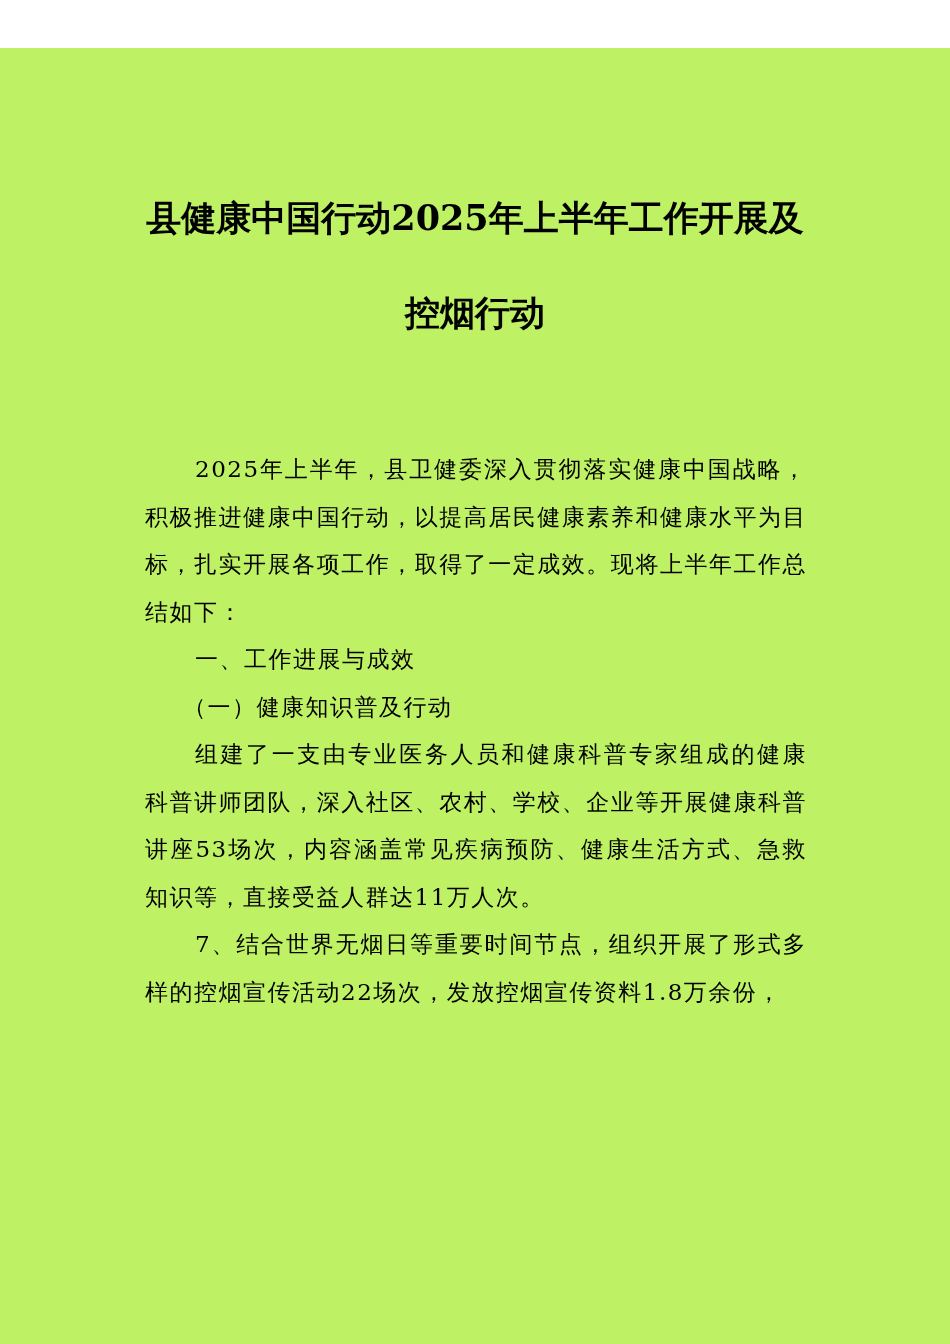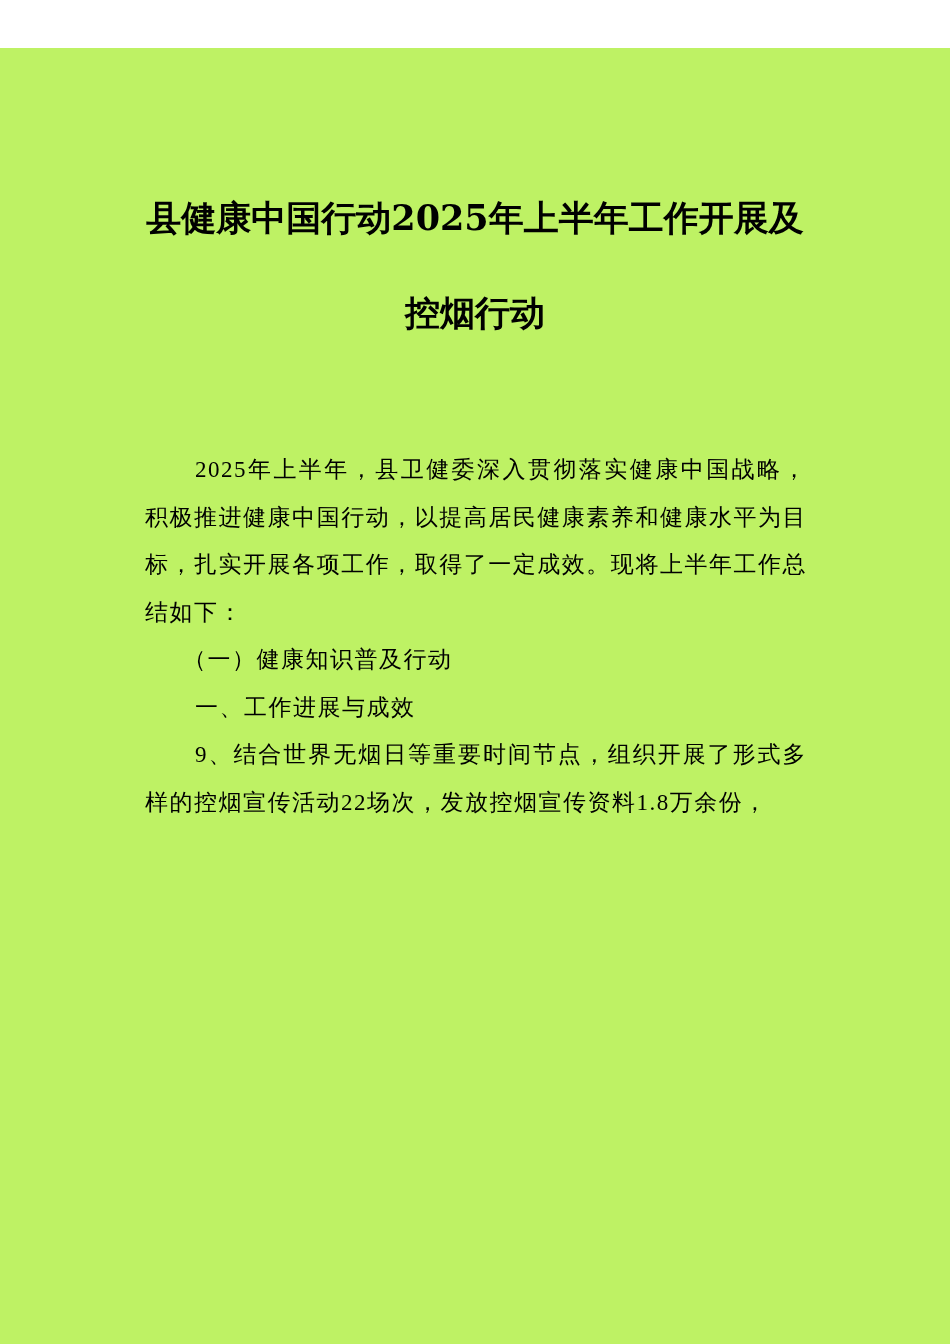--- a/index.html
+++ b/index.html
@@ -44,36 +44,36 @@
       font-family: "DejaVu Serif", "Liberation Serif", serif;
       font-size: 23px;
       line-height: 47.5px;
       text-align: justify;
       text-justify: inter-character;
       letter-spacing: 1.5px;
     }
     .para {
       margin: 0;
       text-indent: 50px;
-      font-family: Liberation Serif, serif;
     }
     .heading {
       margin: 0;
       text-indent: 50px;
     }
     .heading.sub {
       text-indent: 38px;
     }
   </style>
 </head>
 <body>
 
 <div class="page">
   <div class="title-line title-1">县健康中国行动2025年上半年工作开展及</div>
   <div class="title-line title-2">控烟行动</div>
 
   <div class="body">
     <p class="para">2025年上半年，县卫健委深入贯彻落实健康中国战略，积极推进健康中国行动，以提高居民健康素养和健康水平为目标，扎实开展各项工作，取得了一定成效。现将上半年工作总结如下：</p>
+    <p class="heading">一、工作进展与成效</p>
     <p class="heading sub">（一）健康知识普及行动</p>
-    <p class="heading">一、工作进展与成效</p>
-    <p class="para">9、结合世界无烟日等重要时间节点，组织开展了形式多样的控烟宣传活动22场次，发放控烟宣传资料1.8万余份，</p>
+    <p class="para">组建了一支由专业医务人员和健康科普专家组成的健康科普讲师团队，深入社区、农村、学校、企业等开展健康科普讲座53场次，内容涵盖常见疾病预防、健康生活方式、急救知识等，直接受益人群达11万人次。</p>
+    <p class="para">7、结合世界无烟日等重要时间节点，组织开展了形式多样的控烟宣传活动22场次，发放控烟宣传资料1.8万余份，</p>
   </div>
 </div>
 
 </body></html>

